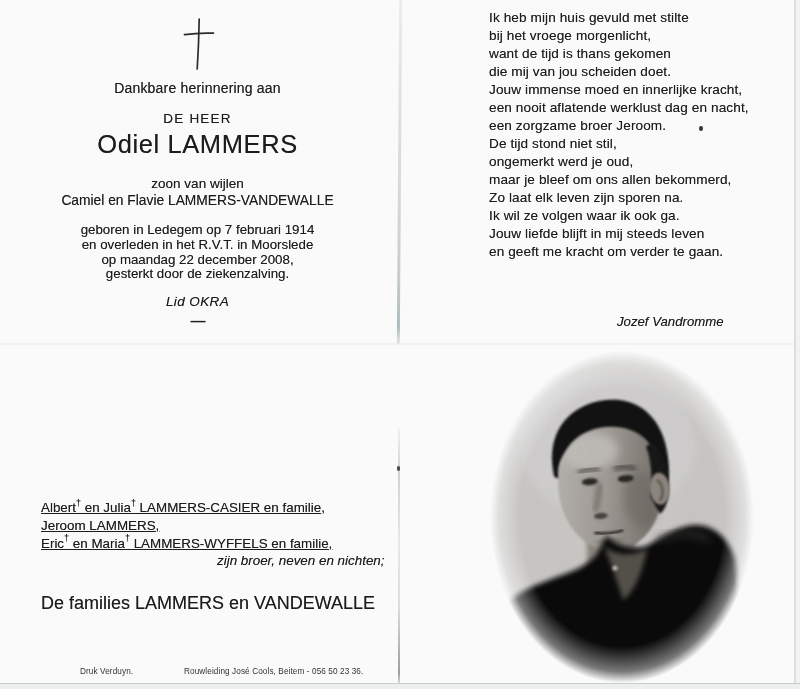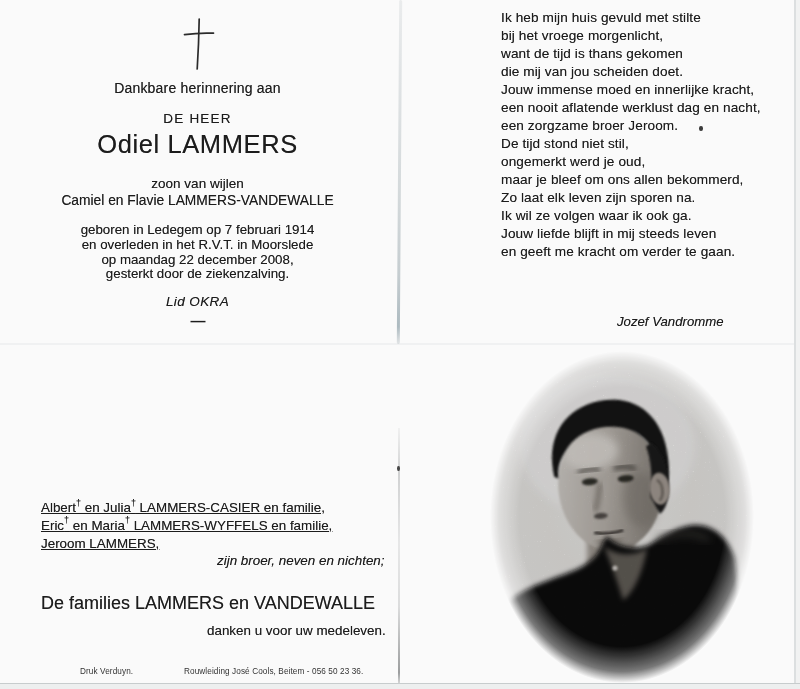--- a/index.html
+++ b/index.html
@@ -34,21 +34,21 @@
   .honorific{margin-top:15px;font-size:13.5px;letter-spacing:1.2px;}
   .deceased-name{margin:4px 0 0 0;font-size:25.5px;font-weight:400;letter-spacing:0.6px;}
   .lineage-intro{margin-top:17px;font-size:13.5px;}
   .parents{margin-top:2px;font-size:13.8px;}
   .life{margin-top:15px;font-size:13.3px;line-height:14.8px;}
   .membership{margin-top:12px;font-size:13.5px;letter-spacing:0.4px;}
   .front-divider{margin-top:3px;font-size:15px;font-weight:bold;letter-spacing:-1px;}
 
   
   .poem{position:absolute;left:489px;top:10px;width:300px;}
-  .poem-line{height:18px;font-size:13.6px;letter-spacing:0.1px;margin-left:12px;}
+  .poem-line{height:18px;font-size:13.6px;letter-spacing:0.1px;}
   .poem-author{position:absolute;left:617px;top:314px;font-size:13.2px;text-align:center;}
 
   
   .ack{position:absolute;left:41px;top:500px;font-size:13.4px;}
   .ack-line{height:17.8px;text-decoration:underline;}
   sup.dagger{font-size:9px;line-height:0;position:relative;top:-1px;}
   .relation{position:absolute;left:217px;top:553px;font-size:13.4px;}
   .families{position:absolute;left:41px;top:593px;font-size:18px;}
   .thanks{position:absolute;left:207px;top:623px;font-size:13.4px;}
 
@@ -109,26 +109,25 @@
     <div class="poem-line soft nowrap">maar je bleef om ons allen bekommerd,</div>
     <div class="poem-line soft nowrap">Zo laat elk leven zijn sporen na.</div>
     <div class="poem-line soft nowrap">Ik wil ze volgen waar ik ook ga.</div>
     <div class="poem-line soft nowrap">Jouw liefde blijft in mij steeds leven</div>
     <div class="poem-line soft nowrap">en geeft me kracht om verder te gaan.</div>
   </section>
   <div class="poem-author italic soft">Jozef Vandromme</div>
 
   <section class="ack">
     <div class="ack-line soft nowrap"><span>Albert</span><sup class="dagger">†</sup><span> en Julia</span><sup class="dagger">†</sup><span> LAMMERS-CASIER en familie,</span></div>
+    <div class="ack-line soft nowrap">Jeroom LAMMERS,</div>
     <div class="ack-line soft nowrap"><span>Eric</span><sup class="dagger">†</sup><span> en Maria</span><sup class="dagger">†</sup><span> LAMMERS-WYFFELS en familie,</span></div>
-    <div class="ack-line soft nowrap">Jeroom LAMMERS,</div>
   </section>
   <div class="relation italic soft nowrap">zijn broer, neven en nichten;</div>
   <div class="families soft nowrap">De families LAMMERS en VANDEWALLE</div>
-  <div class="thanks soft nowrap">danken u voor uw medeleven.</div>
 
   <div class="imprint imprint-left nowrap">Druk Verduyn.</div>
   <div class="imprint imprint-right nowrap">Rouwleiding José Cools, Beitem - 056 50 23 36.</div>
 
   <svg class="portrait" width="272" height="334" viewBox="0 0 272 334">
     <defs>
       <radialGradient id="bgv" cx="0.48" cy="0.42" r="0.62">
         <stop offset="0" stop-color="#f3f2f0"></stop>
         <stop offset="0.45" stop-color="#edebe8"></stop>
         <stop offset="0.75" stop-color="#efedeb"></stop>

